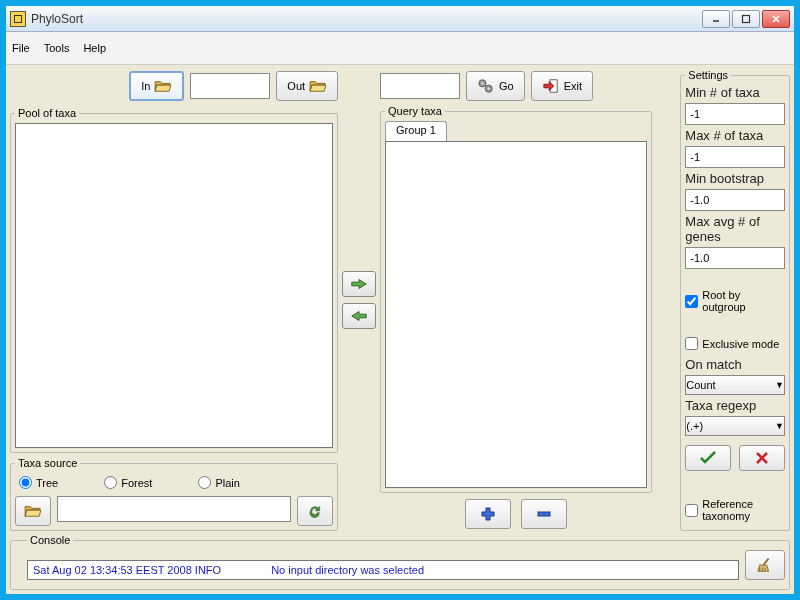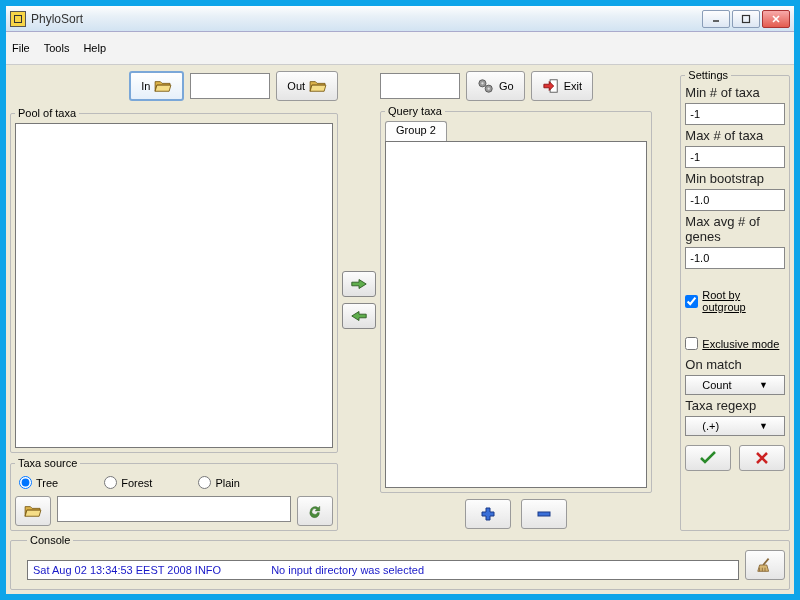--- a/index.html
+++ b/index.html
@@ -35,22 +35,22 @@
 .center-col { width: 278px; display:flex; flex-direction:column; }
 .query-fs { flex:1; display:flex; flex-direction:column; }
 .tab-strip { display:flex; height:20px; }
 .tab { border:1px solid #999; border-bottom:none; padding:2px 10px; background:#fdfdfd; border-radius: 3px 3px 0 0; cursor:pointer; }
 .query-box { flex:1; background:#fff; border:1px solid #777; }
 .plus-row { display:flex; justify-content:center; gap:10px; padding:6px 0 2px; }
 .right-col { width: 112px; display:flex; flex-direction:column;margin-left:24px; }
 .settings-fs { flex:1; display:flex; flex-direction:column; gap:3px; padding:4px; }
 .lbl { font-size:13px; color:#222; }
 .tinput { height:22px; background:#fff; border:1px solid #888; padding:2px 4px; width:100%; }
-.chk-row { display:flex; align-items:center; gap:4px; margin:4px 0;text-decoration:underline; }
-.combo { height:20px; border:1px solid #888; background: linear-gradient(#fff,#e8e8e8); display:flex; align-items:center; justify-content:space-between; padding: 0 16px; cursor:pointer; }
+.chk-row { display:flex; align-items:center; gap:4px; margin:4px 0; }
+.combo { height:20px; border:1px solid #888; background: linear-gradient(#fff,#e8e8e8); display:flex; align-items:center; justify-content:space-between; padding: 0 0; cursor:pointer; }
 .combo .tri { font-size:9px; }
 .ok-row { display:flex; justify-content:space-between; gap:8px; margin-top:6px; }
 .ok-row .tool-btn { flex:1; padding:0; height:26px; }
 .console-fs { height: 56px; padding-left: 16px; }
 .console-row { display:flex; gap:6px; height: 100%; align-items:flex-end; }
 .console-box { flex:1; background:#fff; border:1px solid #777; font-family: "Courier New", monospace; font-size:12px; color: #1818c8; padding: 3px 5px; display:flex; gap: 50px; white-space:pre; }
 .console-date { color:#1818c8; }
 svg { display:block; }
 .gap-sp { height: 10px; }
 </style>
@@ -183,21 +183,21 @@
                 <rect x="9" y="2" width="8" height="14" fill="#fff" stroke="#555"></rect>
                 <path d="M2 7h6V4l5 5-5 5v-3H2z" fill="#d33" stroke="#811"></path>
               </svg>
             <span>Exit</span>
           </div>
         </div>
 
         <fieldset class="fieldset query-fs">
           <legend>Query taxa</legend>
           <div class="tab-strip">
-            <div class="tab">Group 2</div>
+            <div class="tab">Group 1</div>
           </div>
           <div class="query-box"></div>
         </fieldset>
 
         <div class="plus-row">
           <div class="tool-btn" style="width:46px;">
             <svg width="16" height="16" viewBox="0 0 16 16">
                 <path d="M6 2h4v4h4v4h-4v4H6v-4H2V6h4z" fill="#3a6fd8" stroke="#1a3a88"></path>
               </svg>
           </div>
@@ -255,20 +255,24 @@
                 </svg>
             </div>
             <div class="tool-btn">
               <svg width="14" height="14" viewBox="0 0 14 14">
                   <path d="M2 2l10 10M12 2L2 12" stroke="#c22" stroke-width="2.5"></path>
                 </svg>
             </div>
           </div>
 
           <div style="flex:1"></div>
+          <label class="chk-row">
+              <input type="checkbox" style="">
+              <span>Reference taxonomy</span>
+            </label>
         </fieldset>
       </div>
 
     </div>
 
     <fieldset class="fieldset console-fs">
       <legend>Console</legend>
       <div class="console-row">
         <div class="console-box">
           <span class="console-date">Sat Aug 02 13:34:53 EEST 2008 INFO</span>

